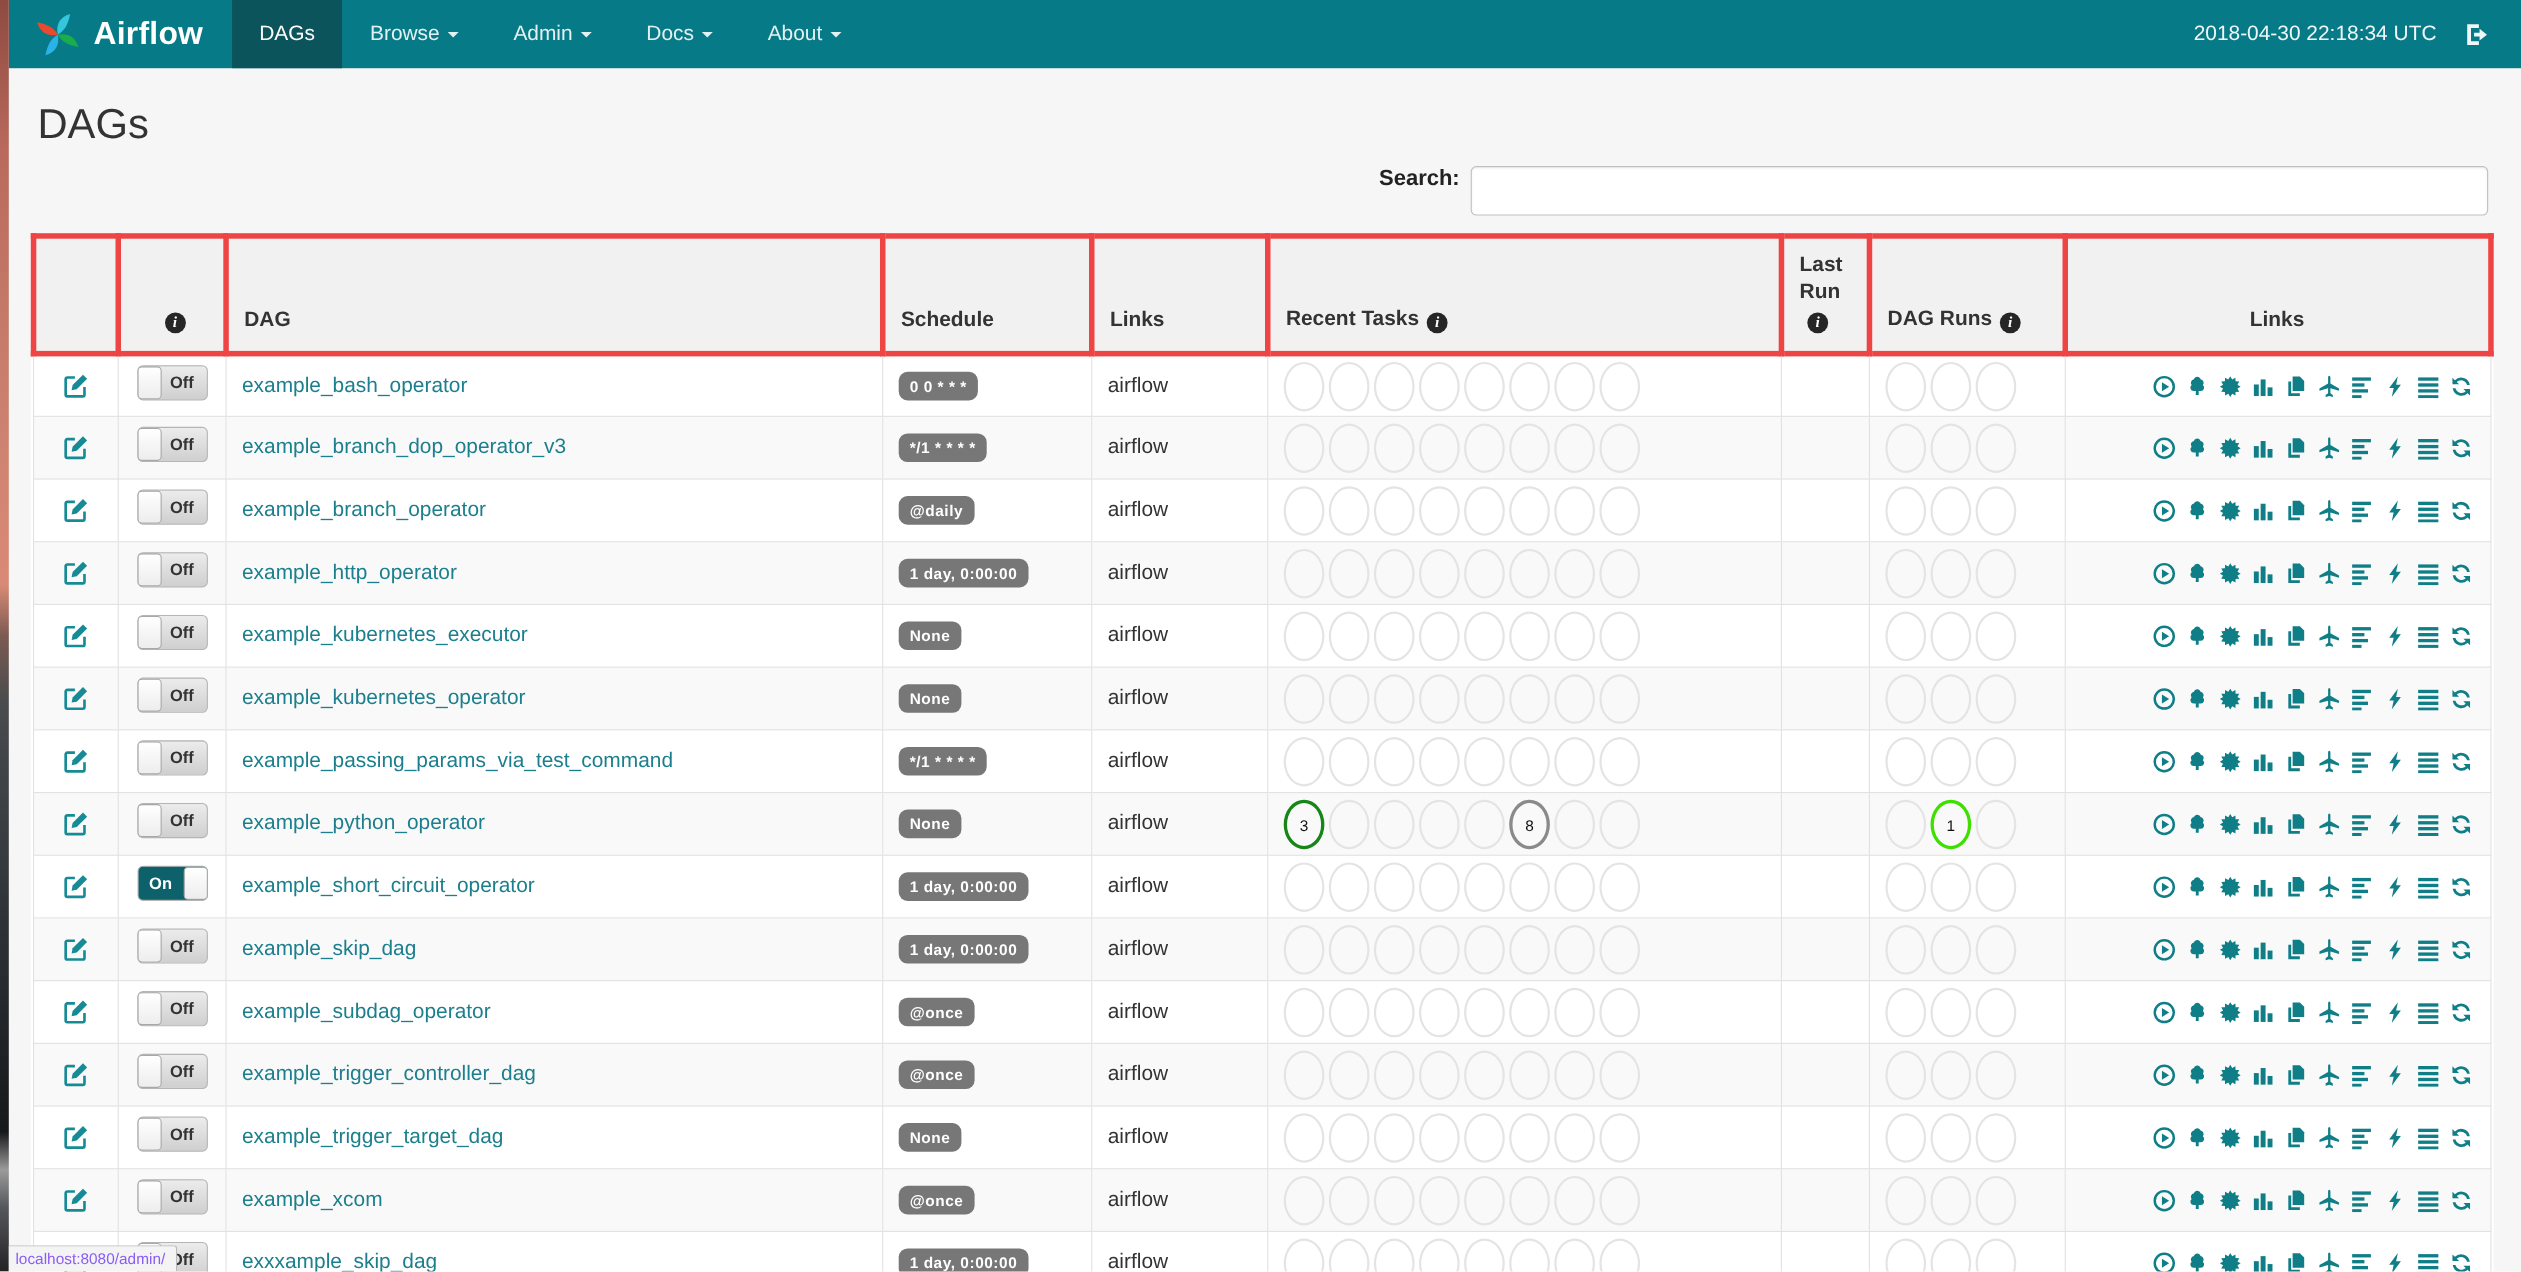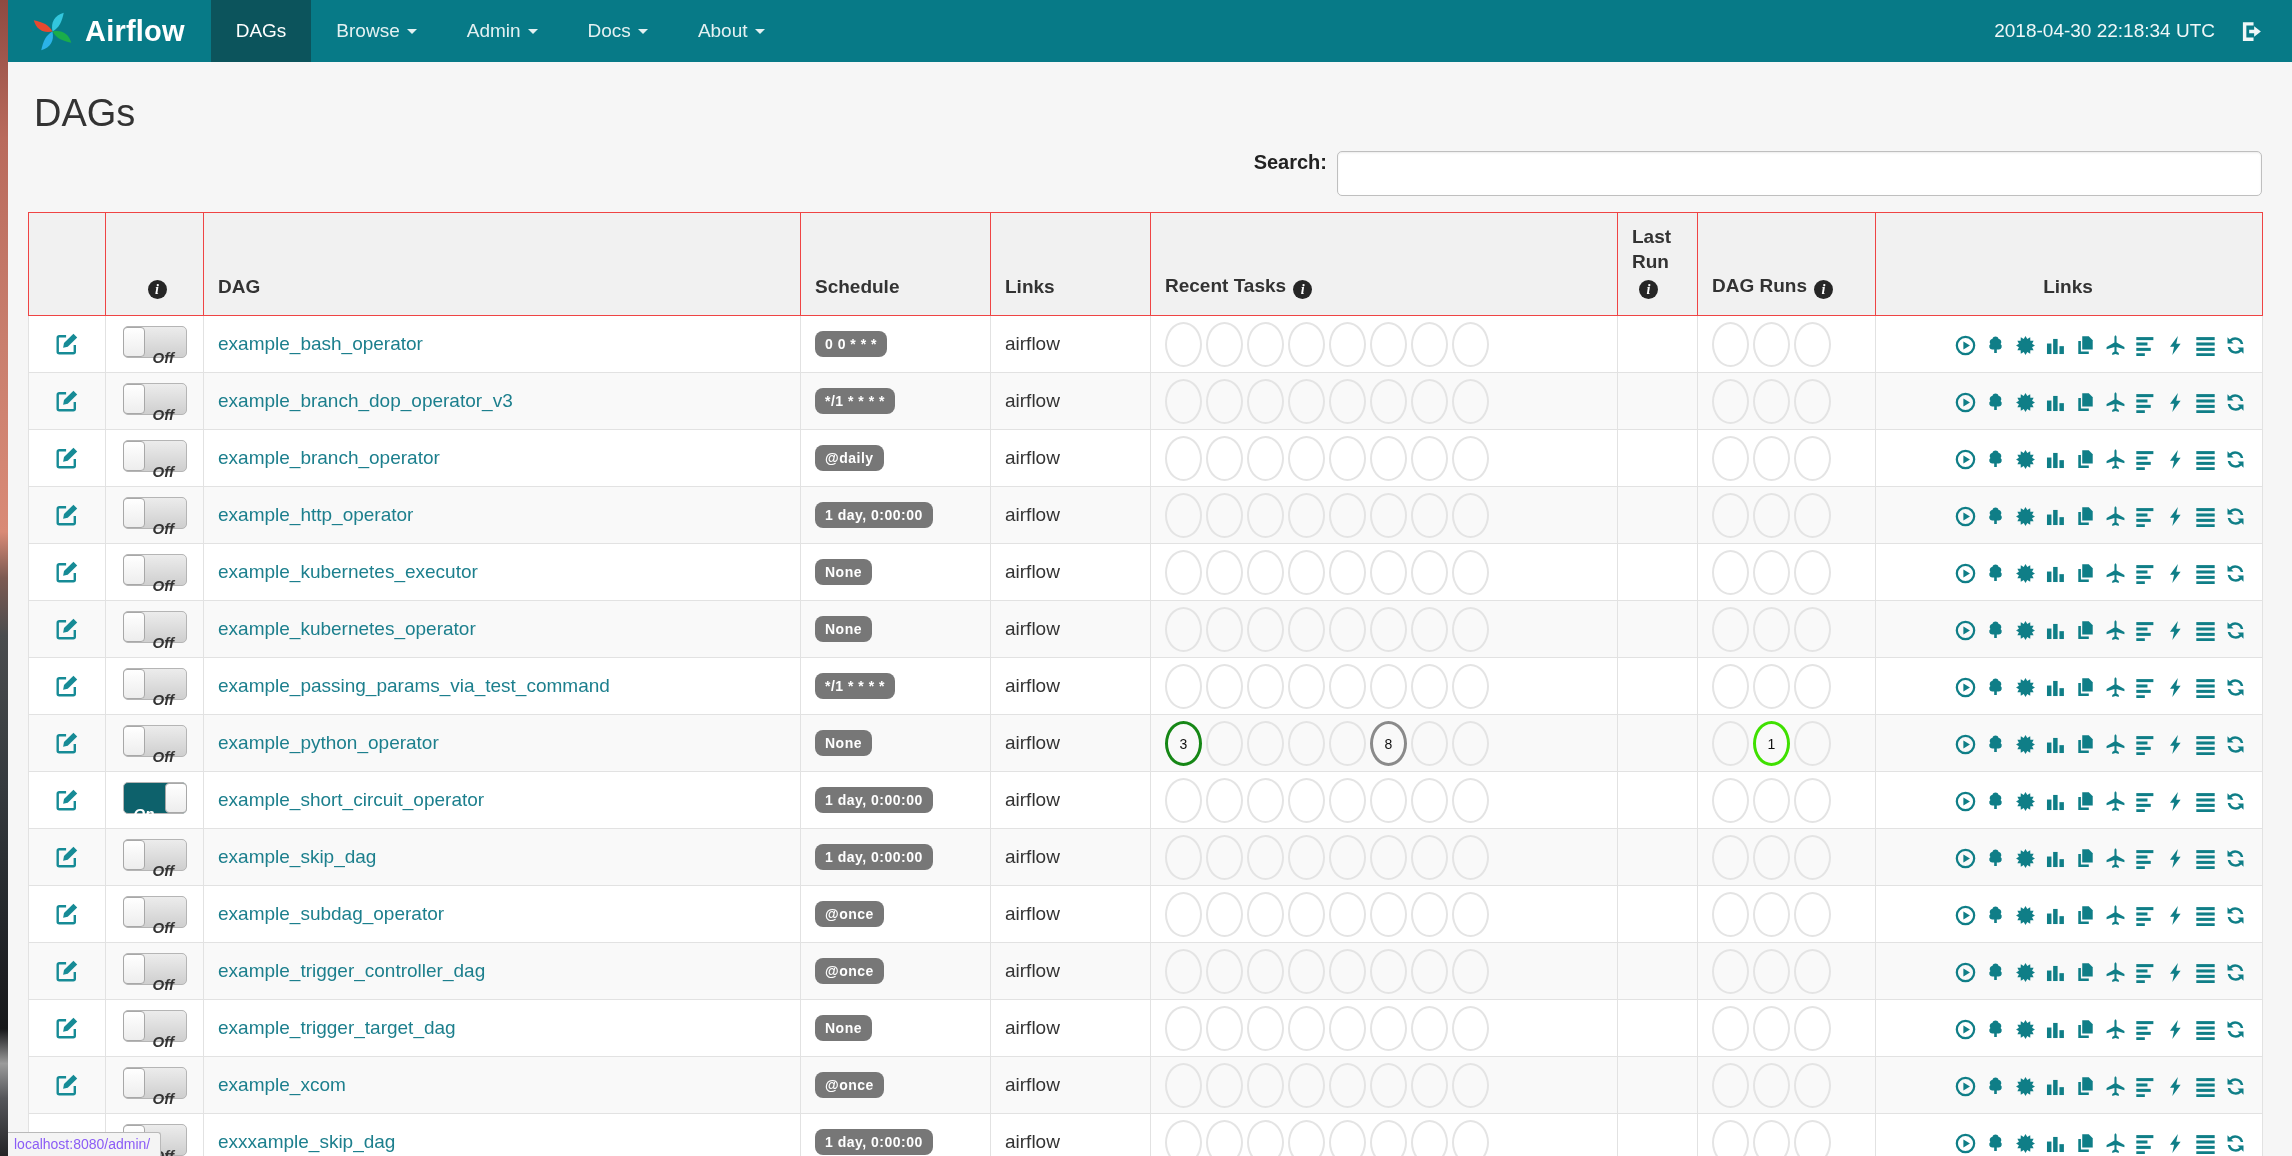--- a/index.html
+++ b/index.html
@@ -50,21 +50,21 @@
   .search-label { font-size:20px; font-weight:bold; color:#222; margin-right:10px; }
   .search-input {
     width:925px; height:45px; border:1px solid #bfbfbf; border-radius:5px;
     background:#fff; box-shadow:inset 0 1px 2px rgba(0,0,0,.08);
     font-size:19px; padding:0 12px; font-family:"Liberation Sans",sans-serif;
   }
 
   
   table.dags { border-collapse:collapse; table-layout:fixed; margin-left:20px; background:#fff; }
   .dags th {
-    background:#f1f1f1; border:1px solid #ef4444; color:#333;
+    background:#f1f1f1; border:5px solid #ef4444; color:#333;
     font-size:19px; font-weight:bold; text-align:left;
     vertical-align:bottom; padding:12px 16px 16px 14px; height:80px; line-height:1.3;
   }
   .dags th.center { text-align:center; }
   .dags td {
     border:1px solid #e2e2e2; height:57px; padding:4px 14px; vertical-align:middle;
     font-size:19px; color:#333; background:#fff; overflow:hidden; white-space:nowrap;
   }
   .dags tbody tr:nth-child(even) td { background:#f9f9f9; }
   .dags td.center { text-align:center; }
@@ -85,21 +85,21 @@
   
   .toggle {
     position:relative; display:inline-block; width:64px; height:32px;
     border:1px solid #b5b5b5; border-radius:5px; cursor:pointer;
     font-size:15px; font-weight:bold;
   }
   .toggle .knob {
     position:absolute; top:0; width:22px; height:30px; background:linear-gradient(#ffffff,#ededed);
     border:1px solid #a8a8a8; border-radius:4px;
   }
-  .toggle .t-label { position:absolute; top:22px;font-style:italic; }
+  .toggle .t-label { position:absolute; top:7px; }
   .toggle.off { background:linear-gradient(#ececec,#cfcfcf); color:#333; }
   .toggle.off .knob { left:-1px; }
   .toggle.off .t-label { left:29px; }
   .toggle.on { background:#0d616b; color:#fff; }
   .toggle.on .knob { right:-1px; }
   .toggle.on .t-label { left:10px; }
 
   
   .badge {
     display:inline-block; background:#777; color:#fff; font-size:14px; font-weight:bold;

